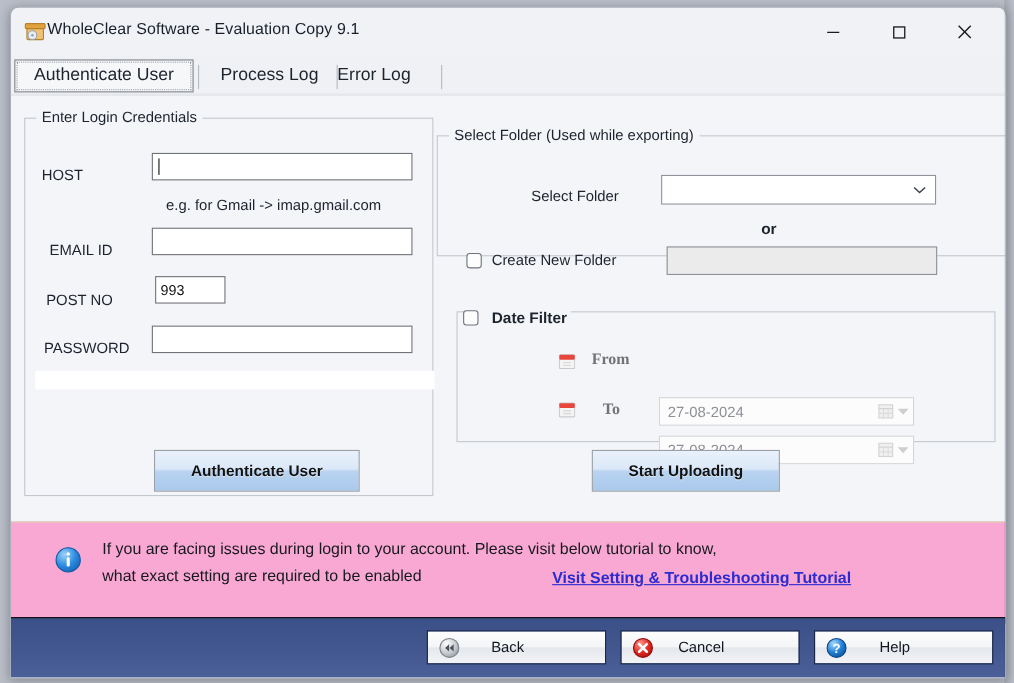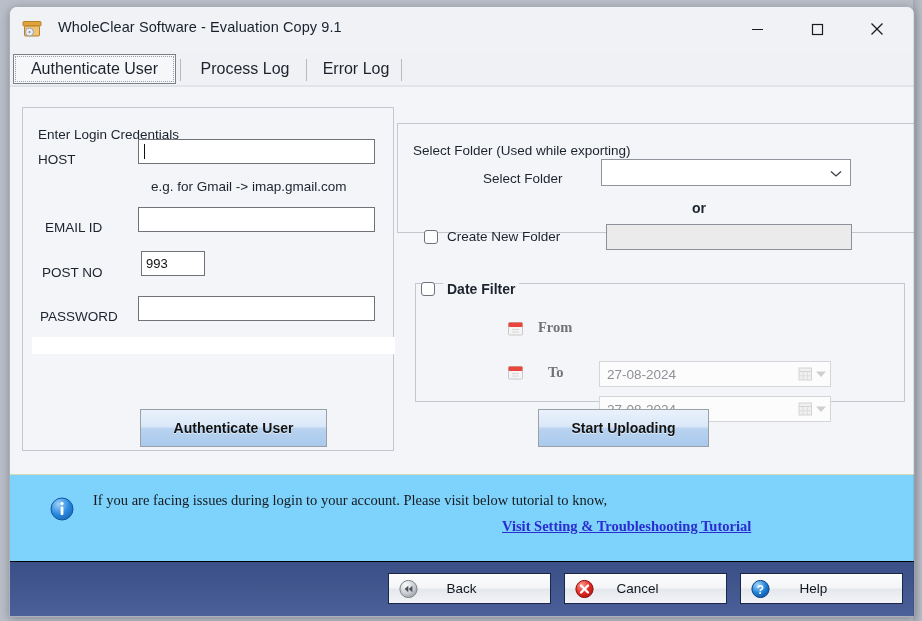--- a/index.html
+++ b/index.html
@@ -37,21 +37,21 @@
     background: #f0f2f6;
     border-radius: 7px 7px 0 0;
   }
   .title-icon {
     position: absolute;
     left: 12px; top: 13px;
     width: 20px; height: 18px;
   }
   .title-text {
     position: absolute;
-    left: 48px;
+    left: 33px;
     top: 12px;
     font-size: 14.5px;
     color: #19202b;
     letter-spacing: 0.1px;
     white-space: nowrap;
   }
   .wbtn {
     position: absolute;
     top: 0;
     width: 46px;
@@ -125,21 +125,20 @@
   }
   .group-legend {
     position: absolute;
     top: -9px;
     left: 10px;
     padding: 0 5px;
     background: #f3f5f9;
     font-size: 13.5px;
     color: #1d232c;
     white-space: nowrap;
-    margin-top: 28px;
   }
   .fld-label {
     position: absolute;
     font-size: 13.5px;
     color: #1d232c;
     white-space: nowrap;
   }
   .tinput {
     position: absolute;
     box-sizing: border-box;
@@ -256,24 +255,23 @@
     text-shadow: 0 1px 0 rgba(255,255,255,0.55);
     cursor: default;
   }
   
   .notice {
     position: absolute;
     left: 0;
     top: 467px;
     width: 100%;
     height: 86px;
-    background: #7dd3fc;
+    background: #f9a8d4;
     border-top: 1px solid #d9d8b0;
     border-bottom: 6px solid #000000;
-    font-family: Liberation Serif, serif;
   }
   .notice-icon {
     position: absolute;
     left: 40px;
     top: 22px;
     width: 24px;
     height: 24px;
   }
   .notice-l1 {
     position: absolute;
@@ -382,21 +380,21 @@
 
     <div class="tabstrip">
       <div class="tab selected" style="left:3px; width:163px;">
         <span>Authenticate User</span>
       </div>
       <div class="tab-sep" style="left:170px;"></div>
       <div class="tab" style="left:176px; width:118px;">
         <span>Process Log</span>
       </div>
       <div class="tab-sep" style="left:296px;"></div>
-      <div class="tab" style="left:302px; width:88px;">
+      <div class="tab" style="left:286px; width:88px;">
         <span>Error Log</span>
       </div>
       <div class="tab-sep" style="left:391px;"></div>
       <div class="tab-underline"></div>
     </div>
 
     <div class="bodypanel">
 
       <div class="groupbox" style="left:12px; top:20px; width:372px; height:344px;">
         <span class="group-legend">Enter Login Credentials</span>
@@ -511,20 +509,21 @@
               <stop offset="55%" stop-color="#2a8ae0"></stop>
               <stop offset="100%" stop-color="#1460ad"></stop>
             </radialGradient>
           </defs>
           <circle cx="12" cy="12" r="11" fill="url(#ig)" stroke="#1158a0" stroke-width="1"></circle>
           <circle cx="12" cy="6.6" r="1.6" fill="#ffffff"></circle>
           <rect x="10.6" y="9.6" width="2.8" height="8.4" rx="1.1" fill="#ffffff"></rect>
         </svg>
       </span>
       <div class="notice-l1">If you are facing issues during login to your account. Please visit below tutorial to know,</div>
+      <div class="notice-l2">what exact setting are required to be enabled</div>
       <a class="notice-link" href="#">Visit Setting &amp; Troubleshooting Tutorial</a>
     </div>
 
     <div class="footer">
       <div class="fbtn" style="left:554px; width:163px;">
         <span class="fbtn-icon">
           <svg width="19" height="19" viewBox="0 0 19 19">
             <defs>
               <radialGradient id="rg" cx="35%" cy="28%" r="85%">
                 <stop offset="0%" stop-color="#ff9a92"></stop>

